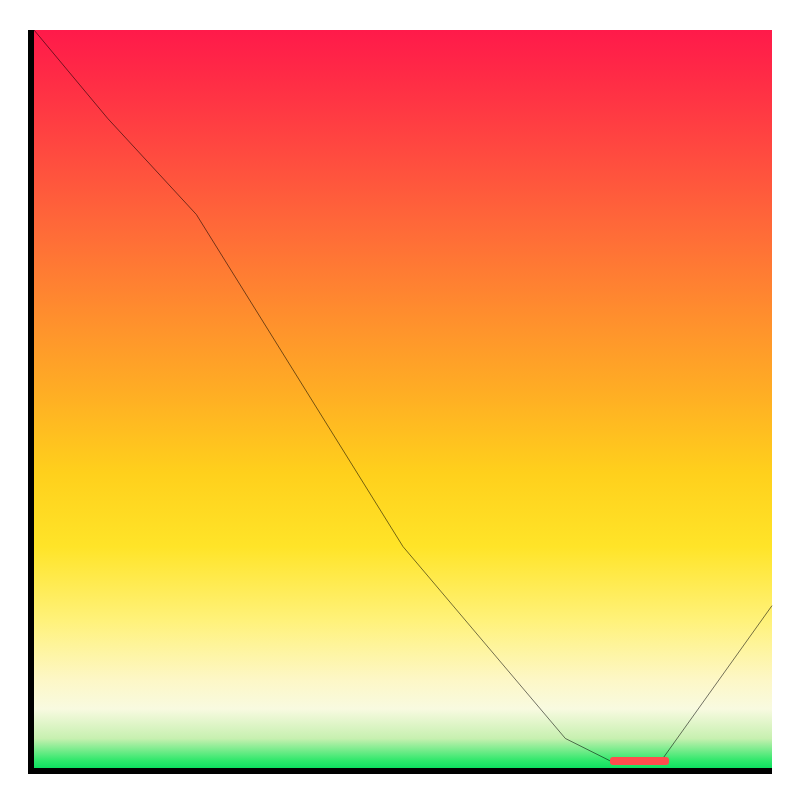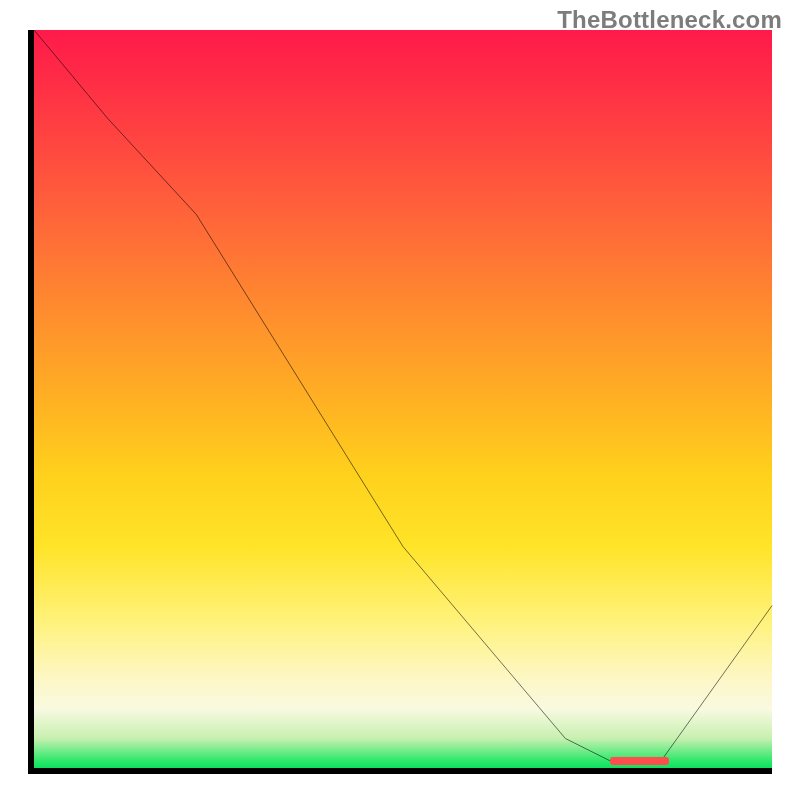--- a/index.html
+++ b/index.html
@@ -74,21 +74,20 @@
     height: 8px;
     background: #ff4d4d;
     border-radius: 3px;
     pointer-events: none;
   }
 </style>
 </head>
 <body>
 
 <div class="wrap">
-  <div class="watermark">TheBottleneck.com</div>
 
   <div class="plot">
     <div class="gradient"></div>
 
     <svg class="curve" viewBox="0 0 100 100" preserveAspectRatio="none">
       <polyline id="curve-poly" fill="none" stroke="#000000" stroke-width="0.55" vector-effect="non-scaling-stroke" points="0,0 10,12 22,25 50,70 72,96 78,99 85,99 100,78"></polyline>
     </svg>
 
     <div class="marker" id="opt-marker" style="left: 78%; width: 8%; bottom: 0.4%;"></div>
   </div>

